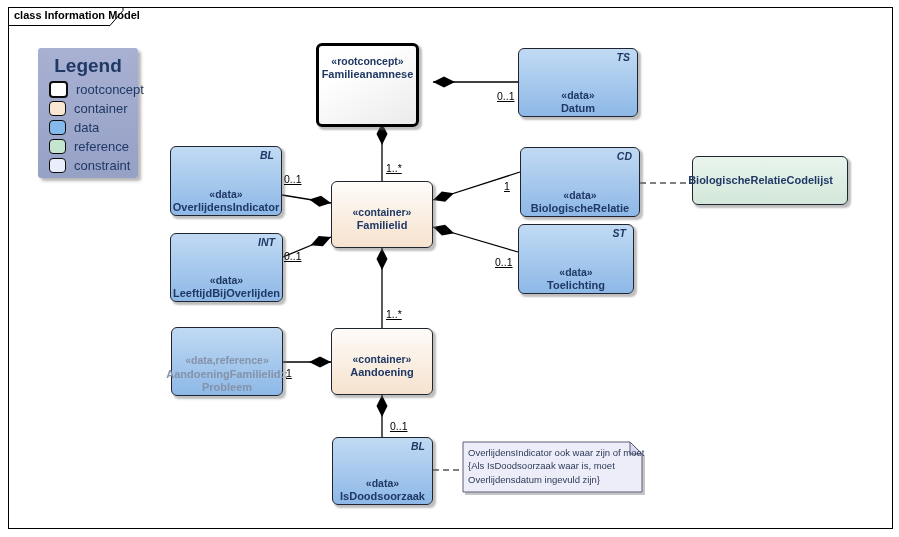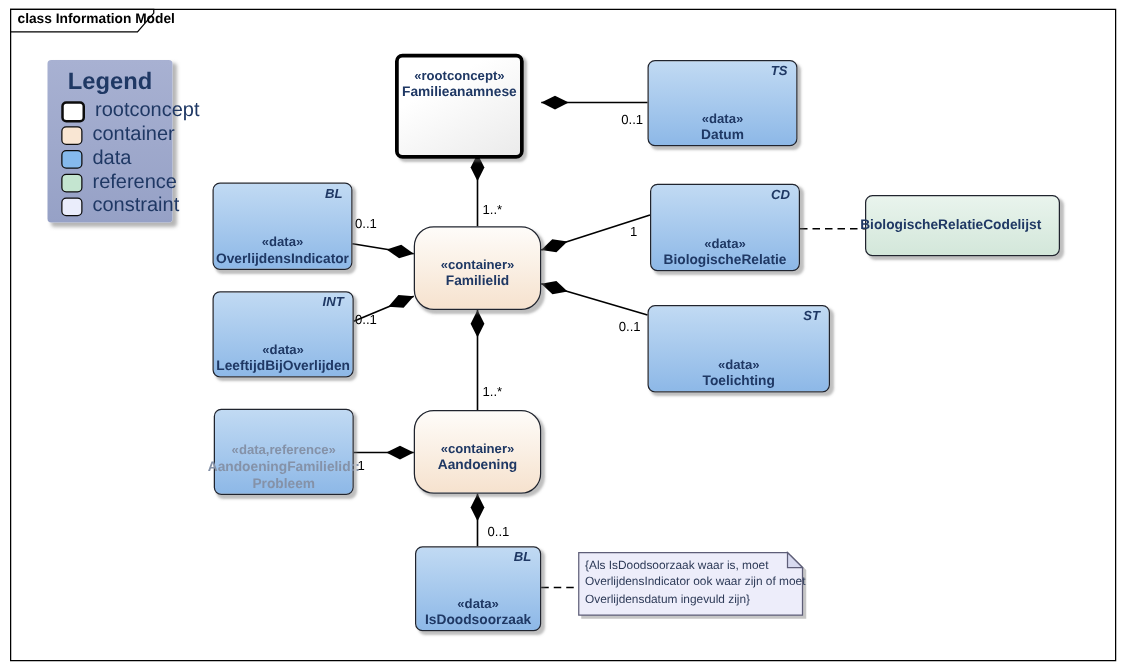--- a/index.html
+++ b/index.html
@@ -10,40 +10,40 @@
   .tab-label { position:absolute; left:14px; top:9px; font-size:11px; font-weight:bold; color:#000; }
 
   
   .node { position:absolute; box-sizing:border-box; border:1.4px solid #20242e; border-radius:6px;
           box-shadow:2.5px 2.5px 2px rgba(110,110,110,.45);
           display:flex; flex-direction:column; align-items:center; justify-content:flex-end;
           text-align:center; color:#1f3864; font-weight:bold; font-size:11px; line-height:1.25; }
   .node .stereo { font-size:10.5px; }
   .node .dtype  { position:absolute; top:2px; right:7px; font-size:10.5px; font-style:italic; font-weight:bold; }
   .node.data      { background:linear-gradient(180deg,#c1daf3 0%,#8db8e7 100%); }
-  .node.container { background:linear-gradient(180deg,#fefcf9 0%,#f6e2ce 100%); padding-bottom:14px;border-radius:16px; }
+  .node.container { background:linear-gradient(180deg,#fefcf9 0%,#f6e2ce 100%); padding-bottom:14px; }
   .node.root      { background:linear-gradient(150deg,#ffffff 30%,#ebebeb 100%);
                     border:3px solid #000; justify-content:flex-start; padding-top:9px; }
   .node.codelist  { background:linear-gradient(180deg,#e9f4ed 0%,#d3e7da 100%);
                     flex-direction:row; gap:8px; padding:0 6px; }
   .node.ref .stereo, .node.ref .nline { color:#8592a8; }
 
   
   .legend { position:absolute; left:38px; top:48px; width:100px; height:130px;
             background:linear-gradient(180deg,#a8b1d2 0%,#96a1c6 100%);
             border-radius:3px; box-shadow:3px 3px 3px rgba(110,110,110,.5); }
   .legend-title { text-align:center; font-size:19px; font-weight:bold; color:#1f3864; margin-top:7px; }
   .legend-item { display:flex; align-items:center; gap:8px; margin:5px 0 0 11px; height:14px; }
   .legend-item:first-of-type { margin-top:9px; }
   .swatch { width:15px; height:13px; border:1.4px solid #0c0c0c; border-radius:4px; flex:0 0 auto; }
   .swatch.thick { border-width:2.4px; }
-  .legend-item .lbl { font-size:16px; color:#1f3864; }
-
-  
-  .mult { position:absolute; font-size:10.5px; color:#000; }
+  .legend-item .lbl { font-size:13px; color:#1f3864; }
+
+  
+  .mult { position:absolute; font-size:10.5px; color:#000;text-decoration:underline; }
 
   
   .note-text { position:absolute; left:468px; top:446px; width:170px; font-size:9.5px;
                color:#2d3a57; line-height:1.42; text-align:left; }
   .note-text div { white-space:nowrap; }
 </style>
 </head>
 <body>
 
 <div id="canvas">
@@ -153,21 +153,21 @@
       <path d="M7.5,15.5 L13.5,15.5 L13.5,9.5 Z" fill="#c1392b"></path>
     </svg>
   </div>
 
   <div class="node data" style="left:170px;top:233px;width:113px;height:69px">
     <span class="dtype">INT</span>
     <span class="stereo">«data»</span>
     <span class="nname">LeeftijdBijOverlijden</span>
   </div>
 
-  <div class="node data" style="left:518px;top:244px;width:146px;height:70px">
+  <div class="node data" style="left:518px;top:224px;width:116px;height:70px">
     <span class="dtype">ST</span>
     <span class="stereo">«data»</span>
     <span class="nname">Toelichting</span>
   </div>
 
   <div class="node data ref" style="left:171px;top:327px;width:112px;height:69px">
     <span class="stereo">«data,reference»</span>
     <span class="nline">AandoeningFamilielid::</span>
     <span class="nline">Probleem</span>
   </div>
@@ -187,18 +187,18 @@
   <div class="mult" style="left:386px;top:162px">1..*</div>
   <div class="mult" style="left:284px;top:173px">0..1</div>
   <div class="mult" style="left:284px;top:250px">0..1</div>
   <div class="mult" style="left:504px;top:180px">1</div>
   <div class="mult" style="left:495px;top:256px">0..1</div>
   <div class="mult" style="left:386px;top:308px">1..*</div>
   <div class="mult" style="left:286px;top:367px">1</div>
   <div class="mult" style="left:390px;top:420px">0..1</div>
 
   <div class="note-text">
+    <div>OverlijdensIndicator ook waar zijn of moet</div>
     <div>{Als IsDoodsoorzaak waar is, moet</div>
-    <div>OverlijdensIndicator ook waar zijn of moet</div>
     <div>Overlijdensdatum ingevuld zijn}</div>
   </div>
 
 </div>
 
 </body></html>

